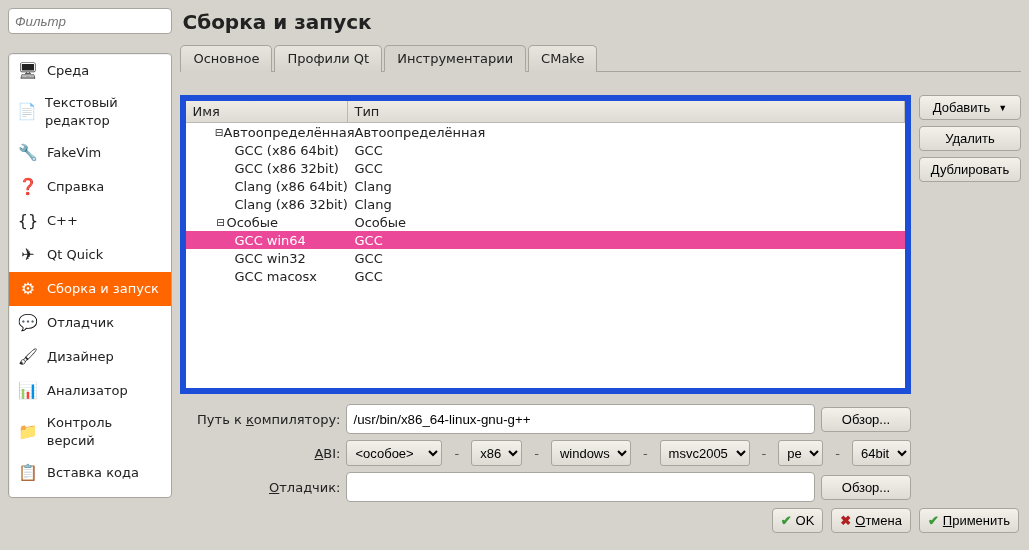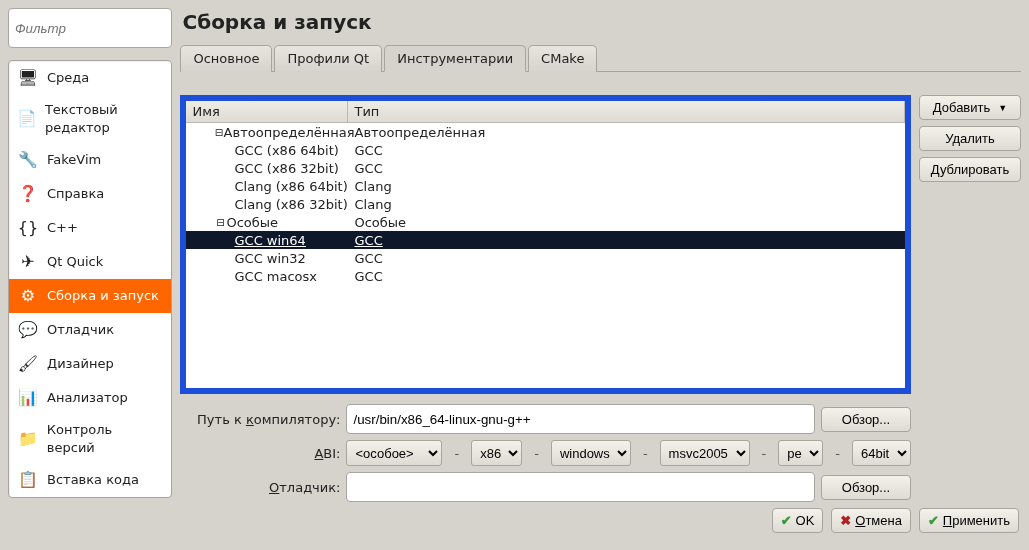--- a/index.html
+++ b/index.html
@@ -14,28 +14,28 @@
     height: 550px;
     overflow: hidden;
   }
   .layout { display: flex; height: 490px; gap: 8px; }
   .sidebar {
     width: 200px;
     display: flex;
     flex-direction: column;
   }
   .filter-input {
-    height: 40px;
+    height: 26px;
     padding: 2px 6px;
     border: 1px solid #a8a49e;
     border-radius: 4px;
     background: #fff;
     color: #1d4ed8;
     font-style: italic;
-    margin-bottom: 12px;
+    margin-bottom: 19px;
     width: 100%;
   }
   .nav-list {
     flex: 1;
     background: #fff;
     border: 1px solid #a8a49e;
     border-radius: 4px;
     overflow: hidden;
     box-shadow: inset 1px 1px 0 rgba(0,0,0,0.06);
   }
@@ -112,21 +112,21 @@
   }
   .col-name { width: 162px; }
   .col-type { flex: 1; }
   .tree-body { font-size: 13px; }
   .tree-row {
     display: flex;
     align-items: center;
     height: 18px;
     padding-left: 6px;
   }
-  .tree-row.selected { background: #0f172a; color: #fff; text-decoration: underline; }
+  .tree-row.selected { background: #ec4899; color: #fff; }
   .tree-cell-name { width: 162px; display: flex; align-items: center; }
   .tree-cell-type { flex: 1; }
   .twisty {
     width: 12px; display:inline-block; text-align:center; font-size:10px;
   }
   .indent1 { padding-left: 22px; }
   .indent2 { padding-left: 42px; }
   .side-buttons {
     display: flex; flex-direction: column; gap: 6px;
     width: 102px;

